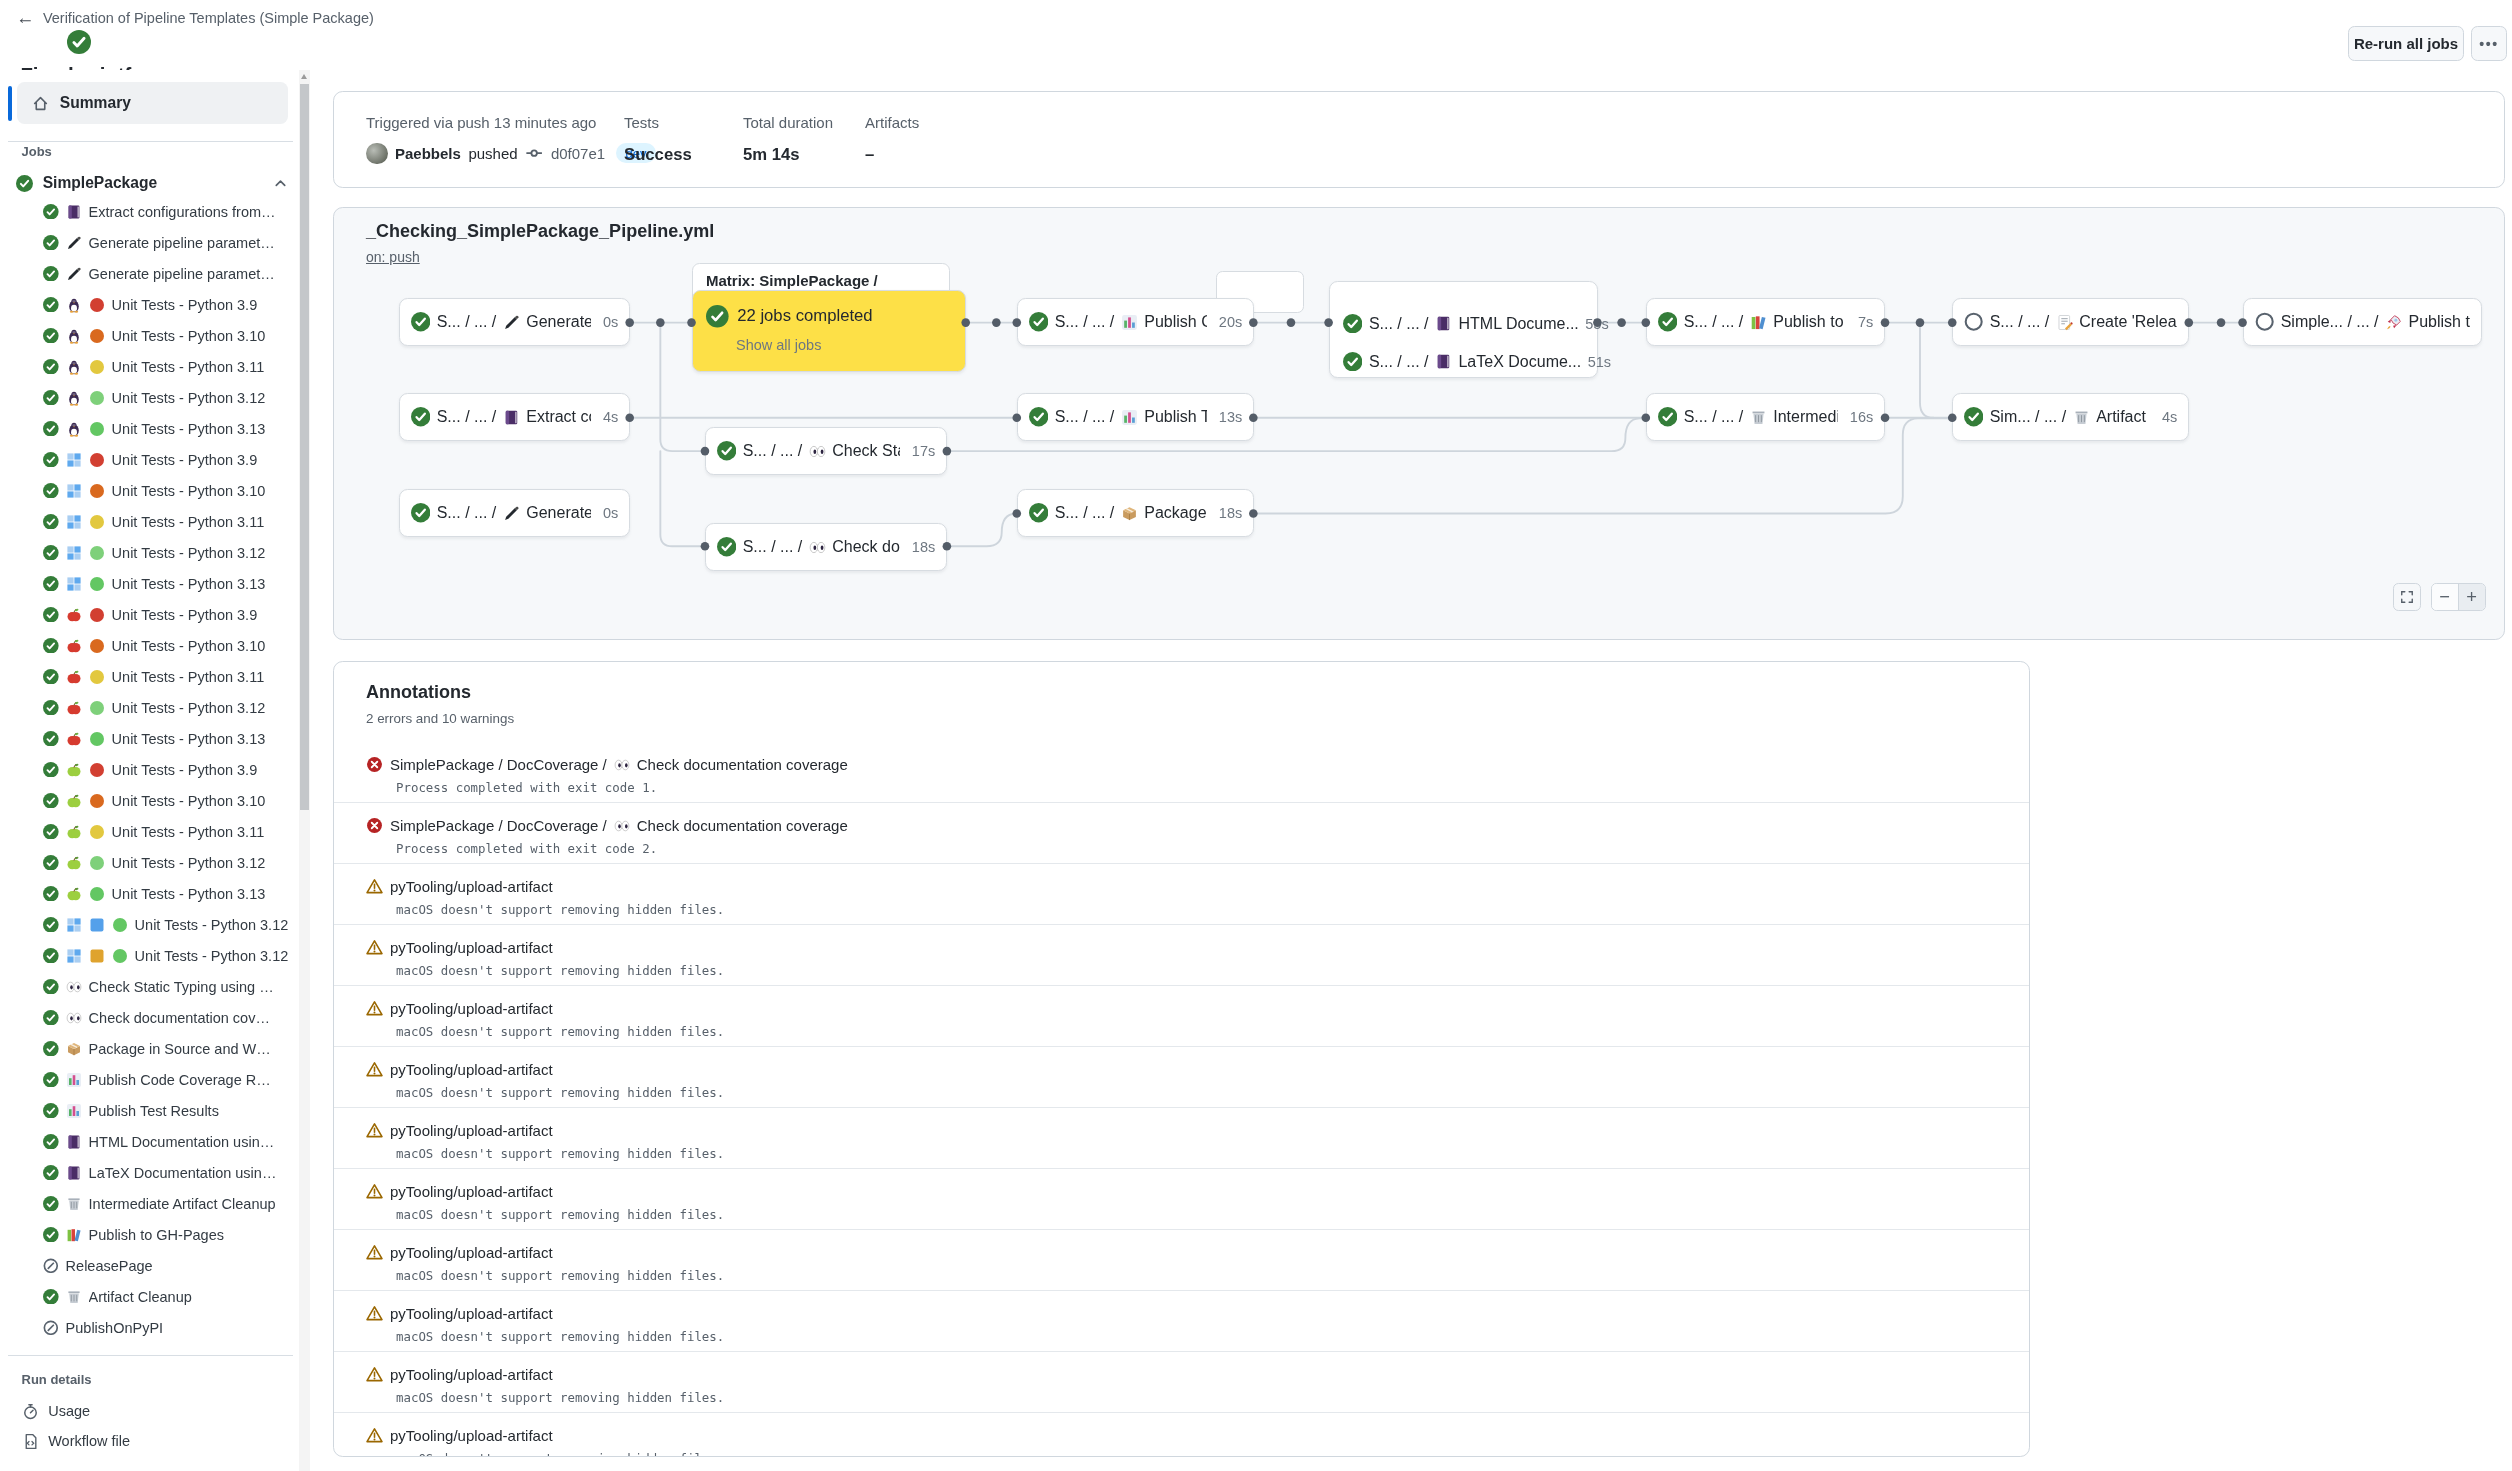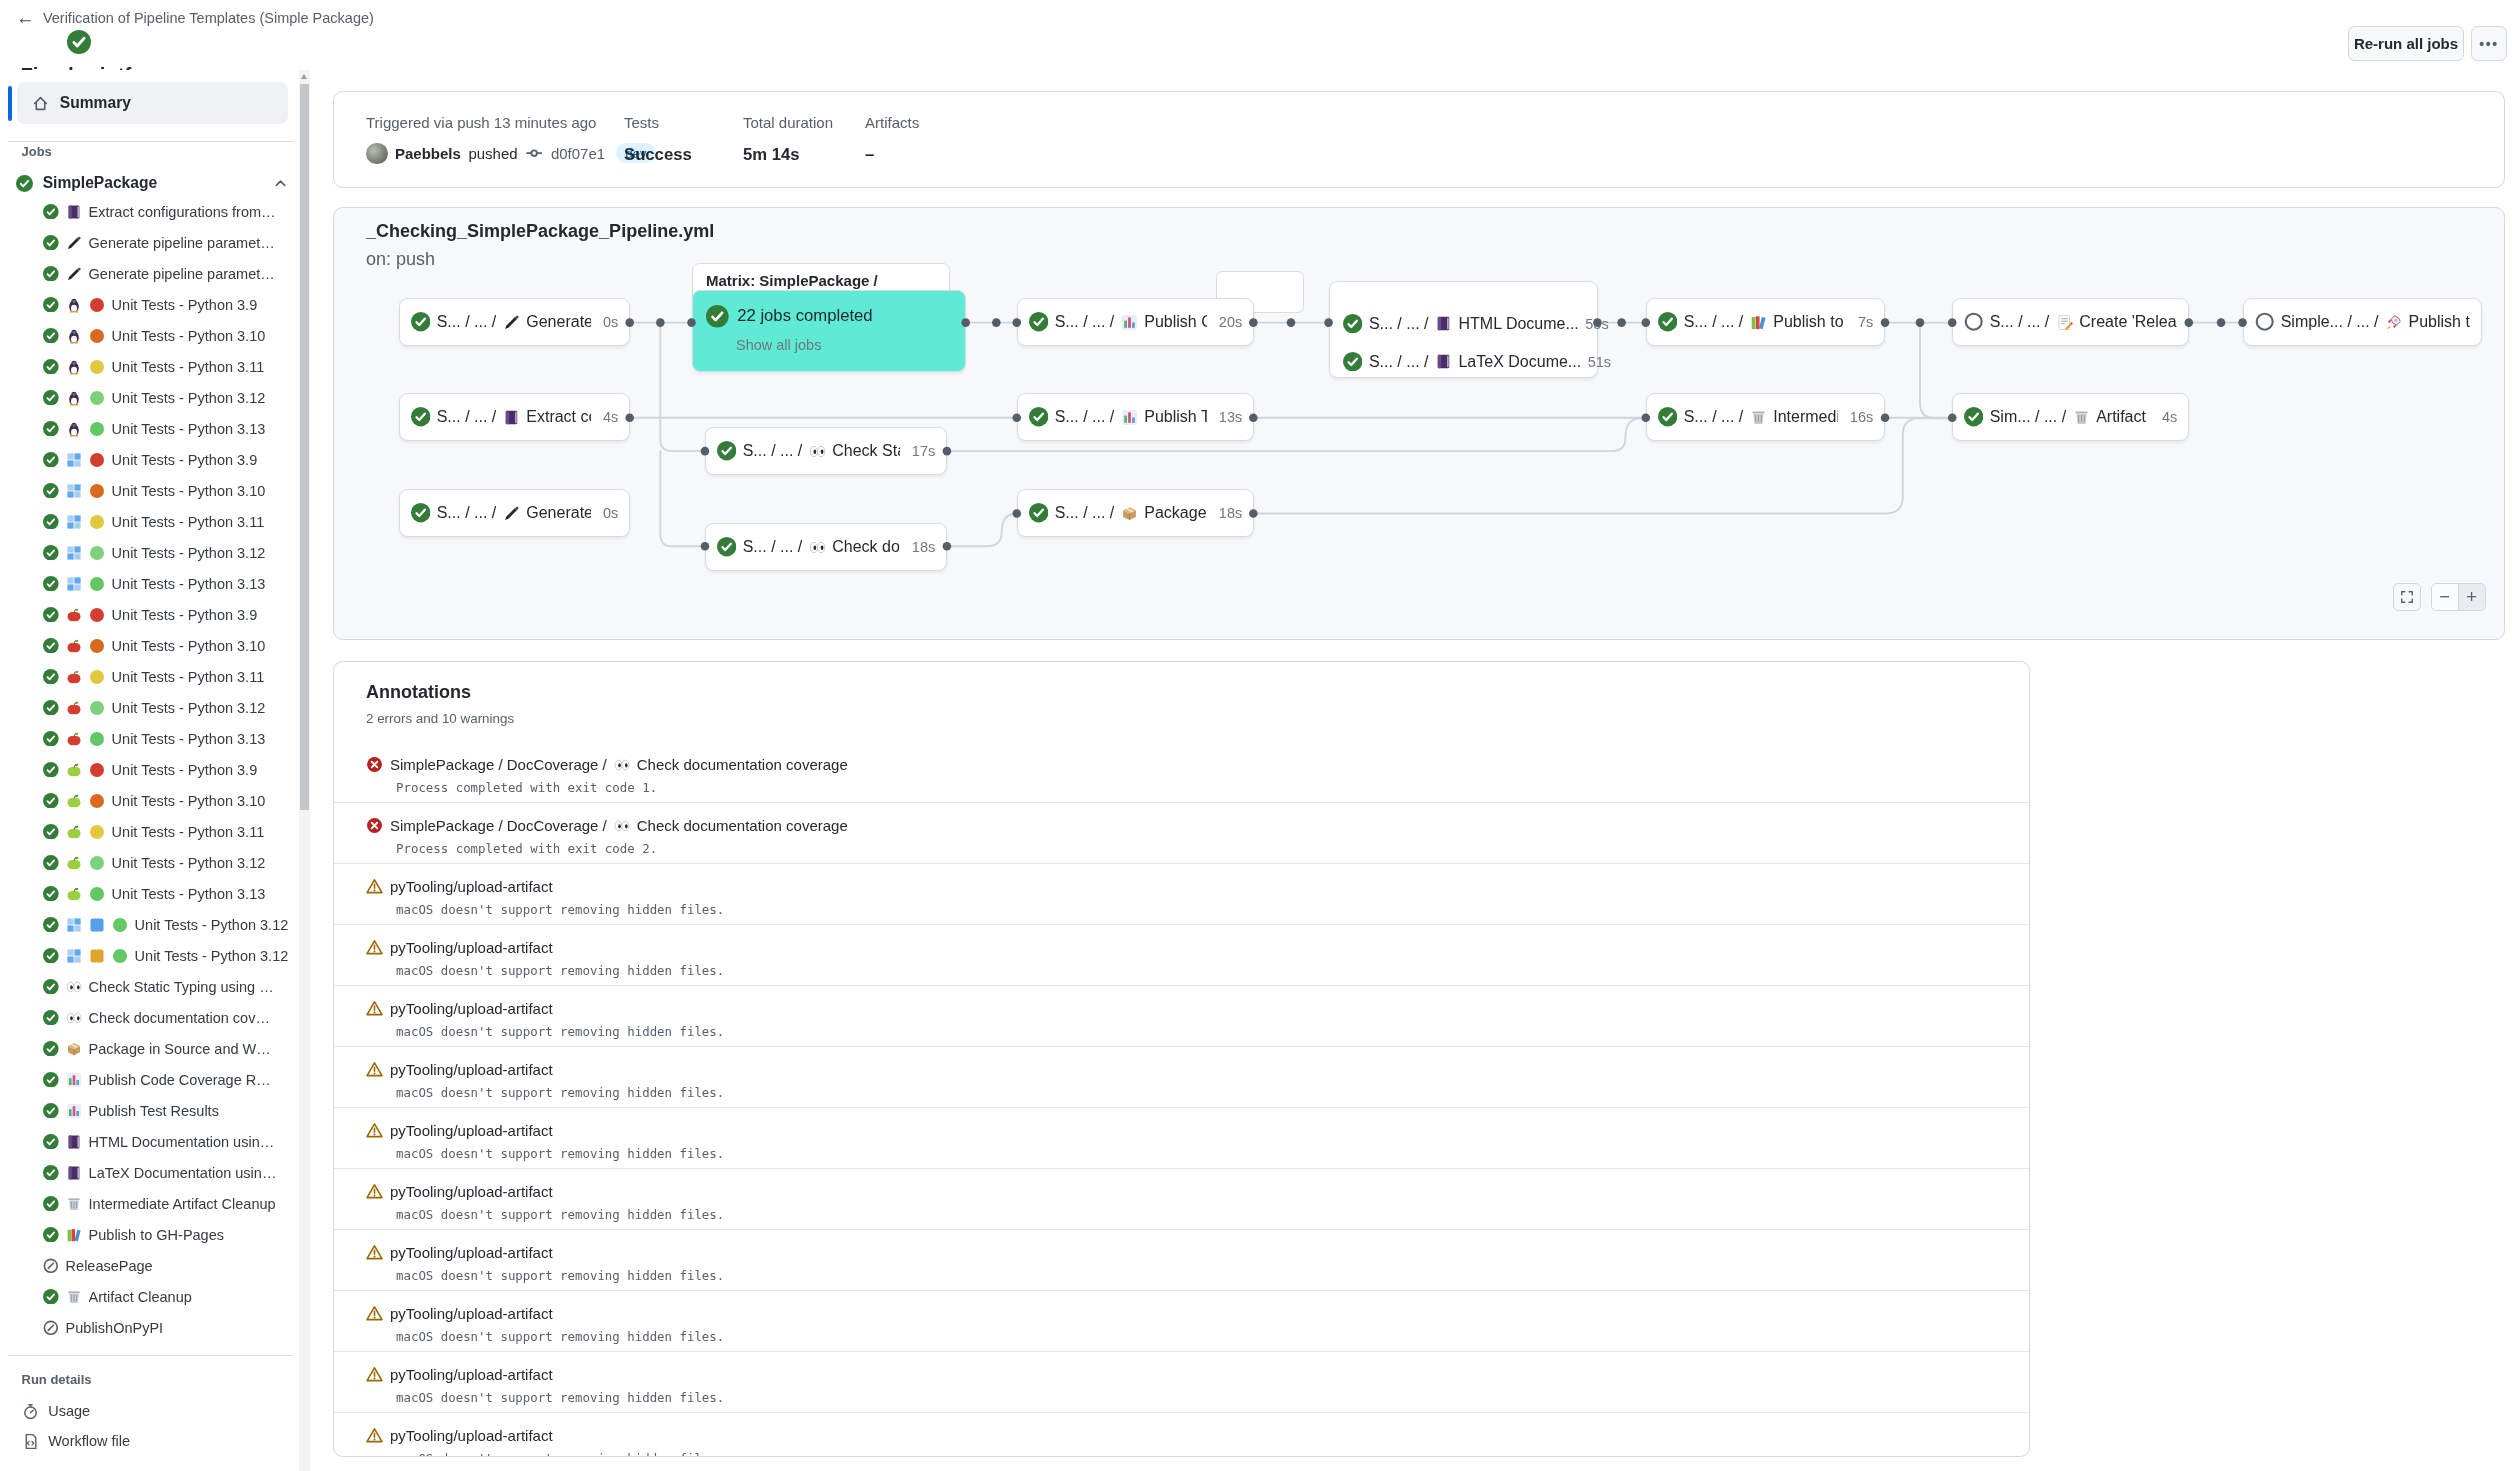--- a/index.html
+++ b/index.html
@@ -62,34 +62,34 @@
   #commit-sha{color:#57606a;}
   #branch-badge{background:#ddf4ff;color:#0969da;font-size:13px;border-radius:537px;
      padding:2.7px 9.7px;margin-left:3.2px;}
   #status-col{left:290px;top:21.5px;} #duration-col{left:409px;top:21.5px;} #artifacts-col{left:531px;top:21.5px;}
   .sum-col .sum-value{margin-top:14px;}
 
   
   #graph-card{left:333px;top:207px;width:2172px;height:433px;border:1.1px solid #d0d7de;
      border-radius:9.7px;box-sizing:border-box;background:#f6f8fa;overflow:hidden;}
   #graph-title{left:32px;top:13.4px;font-size:18px;font-weight:bold;color:#24292f;}
-  #graph-trigger{left:32px;top:41px;font-size:18px;color:#57606a;}
+  #graph-trigger{left:32px;top:41px;font-size:14px;color:#57606a;text-decoration:underline;}
   #edges-svg,#dots-svg{position:absolute;left:0;top:0;pointer-events:none;}
   #edges-svg{z-index:1;} #dots-svg{z-index:6;}
   .gnode{position:absolute;z-index:4;height:48px;background:#fff;border:1.1px solid #d7dce1;
      border-radius:8.6px;display:flex;align-items:center;gap:6.5px;padding:0 10.8px;box-sizing:border-box;
      font-size:16px;color:#24292f;box-shadow:0 1.1px 2.7px rgba(140,149,159,.14);white-space:nowrap;}
   .gnode .pre{color:#24292f;}
   .gnode .lbl{overflow:hidden;min-width:0;flex:0 1 auto;}
   .gnode .dur{color:#6e7781;font-size:14.5px;margin-left:auto;padding-left:5.4px;}
   #matrix-ghost{left:882px;top:63px;width:86px;height:40px;background:#fff;border:1.1px solid #d7dce1;
      border-radius:6.5px;z-index:2;}
   #matrix-tab{left:358px;top:55px;width:258px;height:47px;background:#fff;border:1.1px solid #d7dce1;
      border-radius:7.5px;z-index:3;box-sizing:border-box;padding:7.5px 0 0 13px;font-size:15px;font-weight:600;color:#24292f;}
-  #matrix-body{left:358px;top:82px;width:274px;height:82px;background:#5eead4;border:1.1px solid #d7dce1;
+  #matrix-body{left:358px;top:82px;width:274px;height:82px;background:#fde047;border:1.1px solid #d7dce1;
      border-radius:8.6px;z-index:4;box-sizing:border-box;box-shadow:0 1.1px 2.7px rgba(140,149,159,.14);}
   #matrix-summary{position:absolute;left:13px;top:14px;display:flex;align-items:center;gap:8.6px;
      font-size:16.7px;color:#24292f;}
   #matrix-link{position:absolute;left:43px;top:46px;font-size:14.5px;color:#6e7781;text-align:right;}
   #docs-group{left:995px;top:73px;width:269px;height:97px;background:#fff;border:1.1px solid #d7dce1;
      border-radius:8.6px;z-index:4;box-sizing:border-box;padding-top:22.6px;
      box-shadow:0 1.1px 2.7px rgba(140,149,159,.14);}
   .docrow{height:38px;display:flex;align-items:center;gap:6.5px;padding:0 13px;font-size:16px;white-space:nowrap;}
   .docrow .dur{color:#6e7781;font-size:14.5px;margin-left:auto;}
   #graph-controls{left:2059px;top:375px;display:flex;gap:9.7px;z-index:7;}

